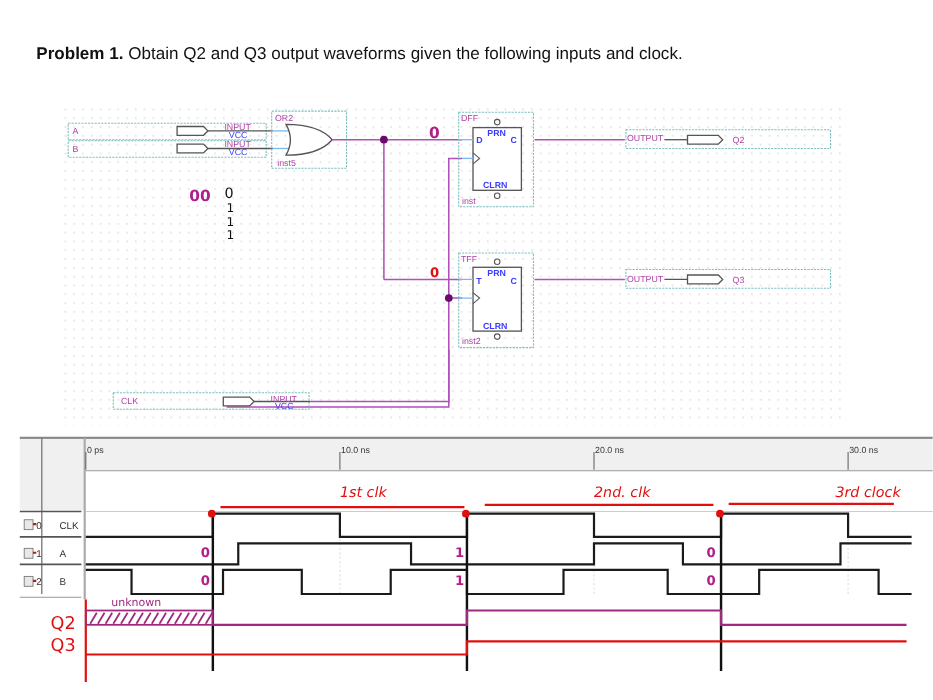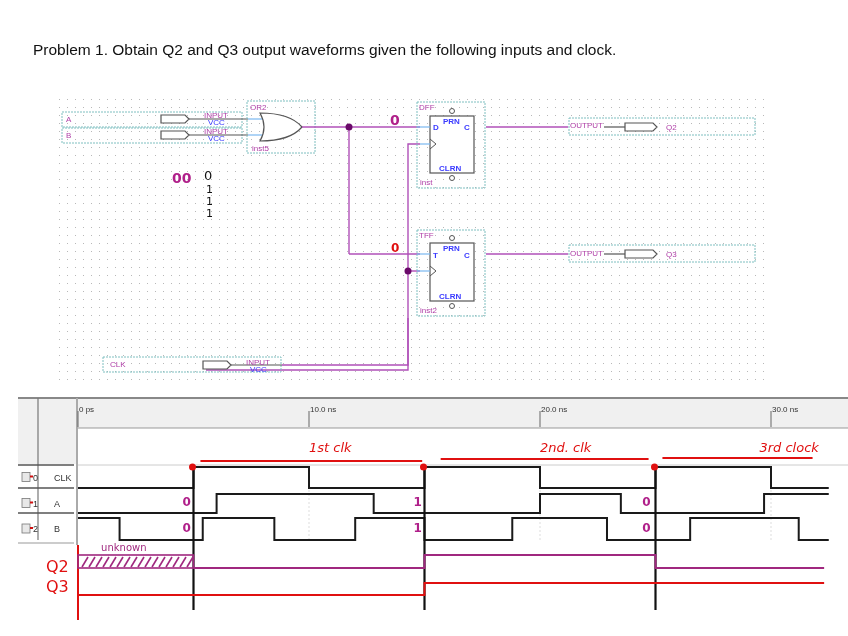--- a/index.html
+++ b/index.html
@@ -1,18 +1,18 @@
 <!DOCTYPE html>
 <html><head>
 <meta charset="utf-8">
 <style>
   html,body{margin:0;padding:0;background:#fff;}
   body{width:848px;height:636px;position:relative;overflow:hidden;font-family:"Liberation Sans",sans-serif;}
   .problem{position:absolute;left:33px;top:38px;width:720px;font-size:15.5px;line-height:23px;color:#111;font-family:"Liberation Sans",sans-serif;}
-  .problem b{font-weight:normal;}
+  .problem b{font-weight:bold;}
   svg{position:absolute;left:0;top:0;}
   .sch-label{font-family:"Liberation Sans",sans-serif;font-size:8px;}
   .hand{font-family:"DejaVu Sans",sans-serif;}
   .wv-label{font-family:"Liberation Sans",sans-serif;font-size:9px;fill:#333;}
   .tick-label{font-family:"Liberation Sans",sans-serif;font-size:8px;fill:#333;}
 </style>
 </head>
 <body>
 
 <div class="problem"><b>Problem 1.</b><span> Obtain Q2 and Q3 output waveforms given the following inputs and clock.</span></div>

